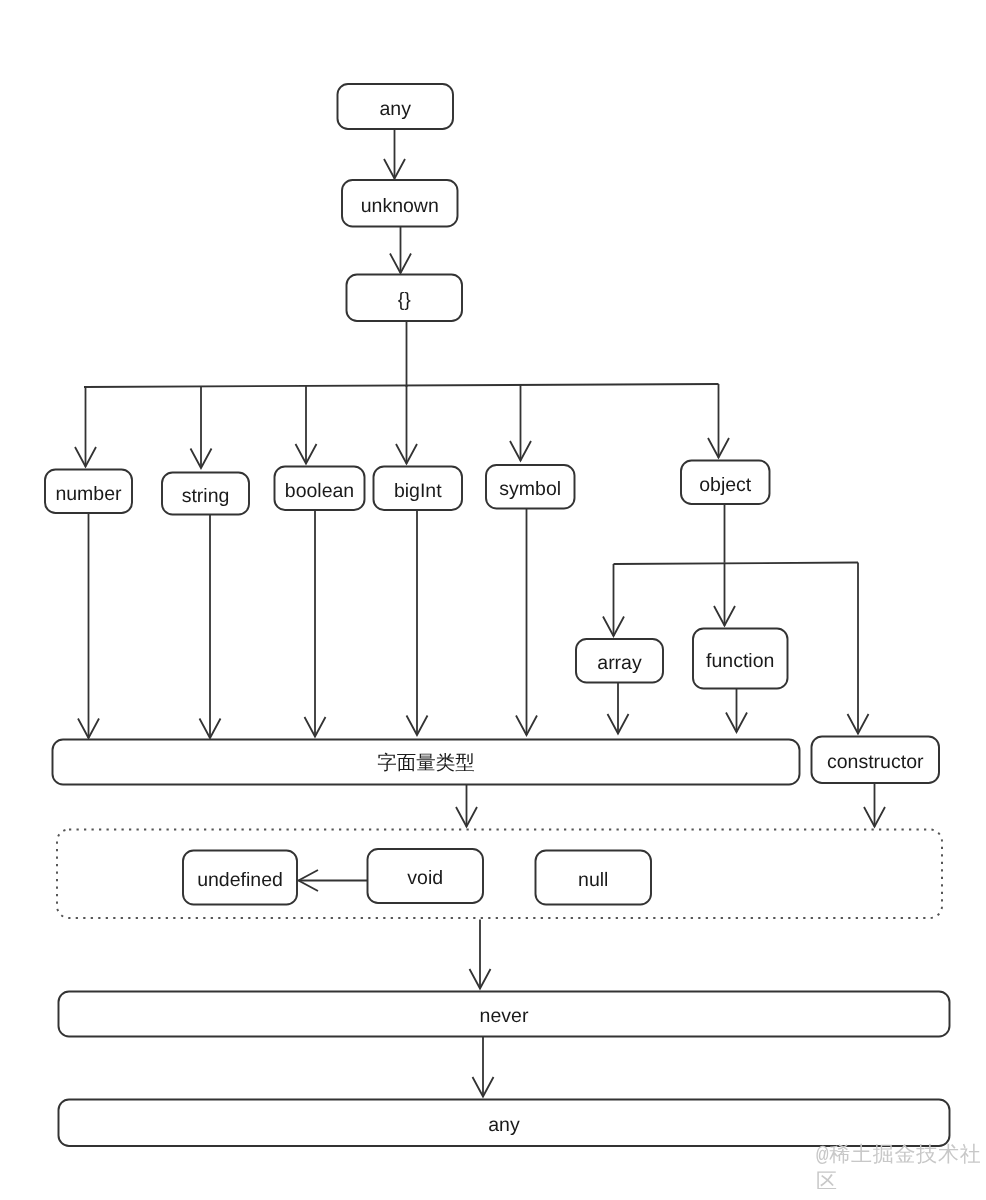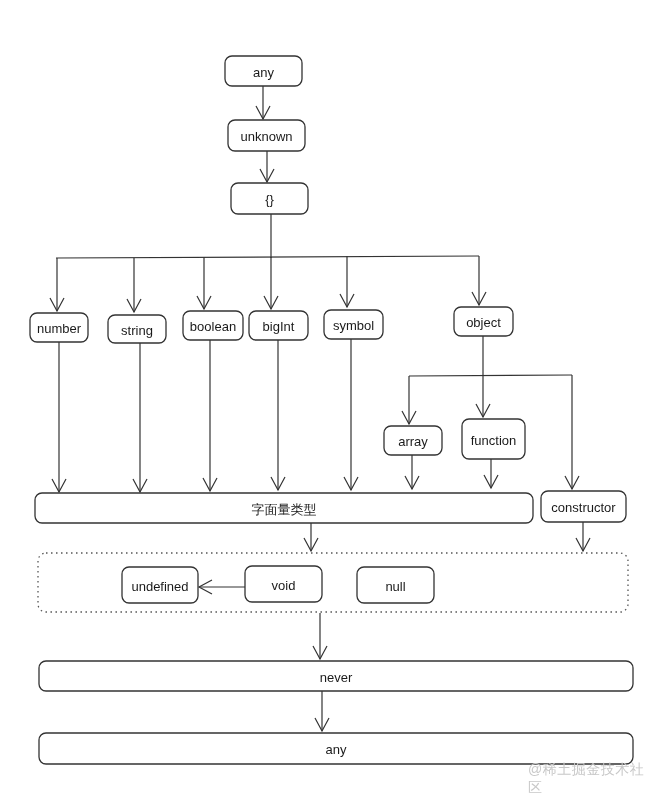--- a/index.html
+++ b/index.html
@@ -5,22 +5,22 @@
   html, body { margin: 0; padding: 0; background: #ffffff; }
   body { width: 657px; height: 800px; position: relative; overflow: hidden;
          font-family: "Liberation Sans", "DejaVu Sans", sans-serif; }
   #diagram { position: absolute; left: 0; top: 0; }
   .node-rect { fill: #ffffff; stroke: #333333; stroke-width: 1.3; }
   .group-rect { fill: none; stroke: #555555; stroke-width: 1.3; stroke-dasharray: 1.5 3.5; }
   .edge { stroke: #333333; stroke-width: 1.2; fill: none; }
   .arrowhead { stroke: #333333; stroke-width: 1.2; fill: none; }
   .label { font-size: 13px; fill: #1a1a1a; text-anchor: middle; dominant-baseline: central; }
   .label-cjk { font-family: "DejaVu Sans", sans-serif; font-size: 13px; }
-  .watermark { position: absolute; left: 528px; top: 761px; font-size: 14px; color: #c8c8c8;
-               font-family: Liberation Sans, sans-serif; letter-spacing: 0.5px; }
+  .watermark { position: absolute; left: 544px; top: 761px; font-size: 14px; color: #c8c8c8;
+               font-family: Liberation Mono, monospace; letter-spacing: 0.5px; }
 </style>
 </head>
 <body>
 
 <svg id="diagram" width="657" height="800" viewBox="0 0 657 800" xmlns="http://www.w3.org/2000/svg">
   <g id="edges-layer">
       <line x1="263" y1="86" x2="263" y2="119" class="edge"></line>
       <path d="M 256 106 L 263 119 L 270 106" class="arrowhead"></path>
       <line x1="267" y1="151" x2="267" y2="182" class="edge"></line>
       <path d="M 260 169 L 267 182 L 274 169" class="arrowhead"></path>

